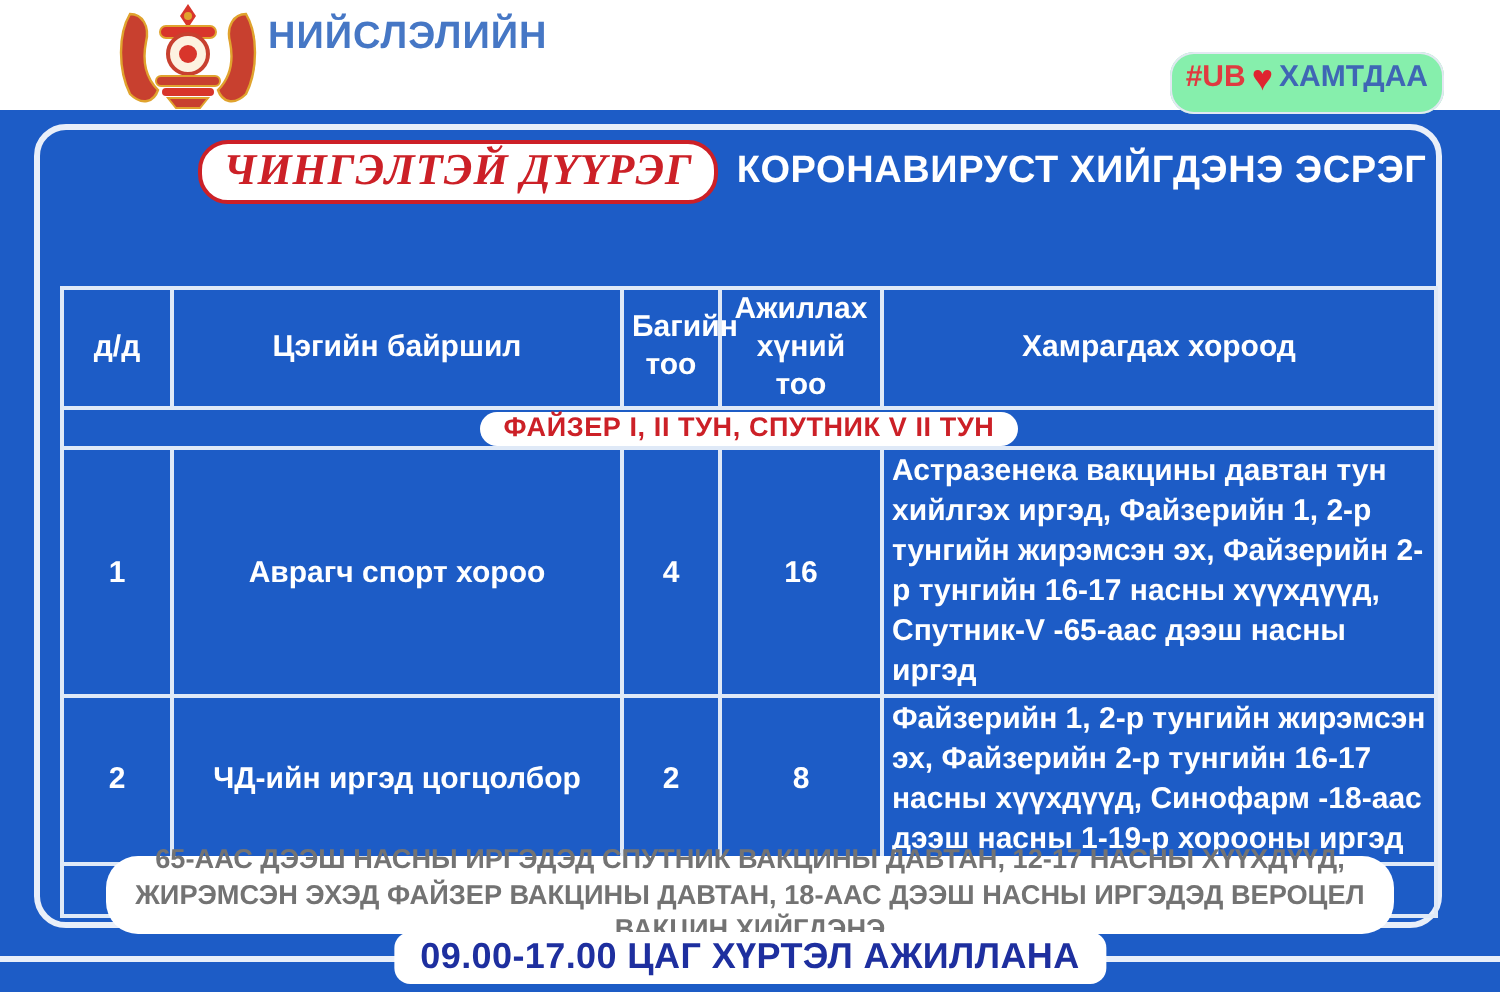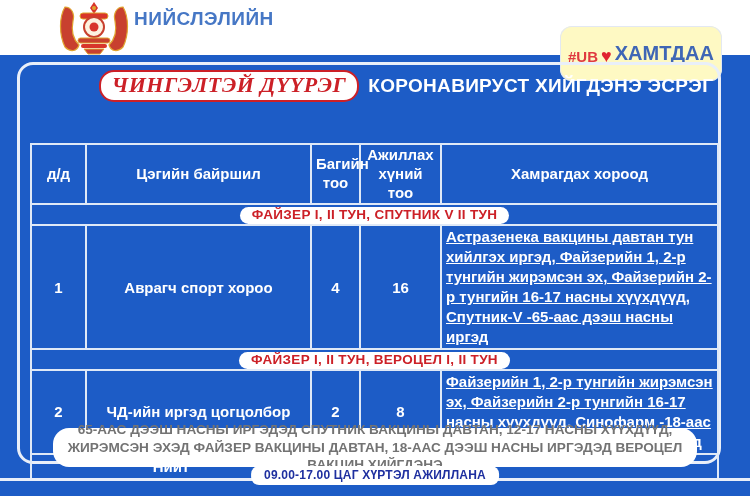--- a/index.html
+++ b/index.html
@@ -16,27 +16,27 @@
   .topband{
     position:absolute;left:0;top:0;width:750px;height:55px;
     background:#ffffff;
   }
   .logo{position:absolute;left:57px;top:1px;width:74px;height:54px;}
   .orgname{position:absolute;left:134px;top:9px;line-height:1.05;}
   .orgname .l1{font-size:19px;font-weight:bold;color:#4677c5;letter-spacing:.5px;}
   .orgname .l2{font-size:15.5px;font-weight:bold;color:#4677c5;letter-spacing:.4px;}
   .ubbadge{
     position:absolute;right:28px;top:26px;height:23px;
-    background:#fef9c3;border-radius:12px;
-    display:flex;align-items:flex-end;gap:2px;padding:16px 8px;
+    background:#86efac;border-radius:12px;
+    display:flex;align-items:flex-start;gap:2px;padding:4px 8px;
     box-shadow:0 0 0 1px #e3e8f2 inset;
   }
   .ubbadge .tag{color:#e03a40;font-weight:bold;font-size:15px;}
   .ubbadge .heart{color:#e02430;font-size:18px;line-height:1;margin:0 1px;}
-  .ubbadge .txt{color:#3f66b5;font-weight:bold;font-size:20px;}
+  .ubbadge .txt{color:#3f66b5;font-weight:bold;font-size:15px;}
   
   .frame{
     position:absolute;left:17px;top:62px;width:704px;height:402px;
     border:3px solid #e9eff9;border-radius:16px;
     box-sizing:border-box;
   }
   
   .titleblock{position:absolute;left:0;top:70px;width:750px;text-align:center;color:#fff;padding-left:31px;}
   .titlerow1{display:flex;justify-content:center;align-items:center;gap:9px;}
   .districtpill{
@@ -66,38 +66,38 @@
   .sectionpill{
     display:inline-block;background:#ffffff;border-radius:10px;
     color:#cc2027;font-weight:bold;font-size:13.5px;
     padding:0px 12px 1px 12px;letter-spacing:.3px;line-height:16px;
   }
   tr.r1{height:97px;} tr.r2{height:82px;}
   td.cnum{text-align:center;}
   td.cloc{text-align:center;padding-left:9px;}
   td.cdetail{
     text-align:left;font-size:14.5px;line-height:1.33;
-    padding:2px 5px;vertical-align:middle;text-decoration:underline;
+    padding:2px 5px;vertical-align:middle;
   }
   tr.total{height:26px;}
   tr.total td{text-align:center;}
   
   .notebox{
     position:absolute;left:53px;top:428px;width:644px;height:39px;
     background:#ffffff;border-radius:16px;
     display:flex;align-items:center;justify-content:center;
     color:#737373;font-weight:bold;font-size:13.6px;line-height:1.32;
     text-align:center;padding:0 10px;box-sizing:border-box;
   }
   
   .footline{position:absolute;left:0;top:478px;width:750px;height:3px;background:#e9eff9;}
   .footpill{
     position:absolute;left:50%;top:466px;transform:translateX(-50%);
     background:#ffffff;border-radius:8px;padding:2px 13px 3px 13px;
-    color:#1e2f9f;font-weight:bold;font-size:12px;white-space:nowrap;
+    color:#1e2f9f;font-weight:bold;font-size:18px;white-space:nowrap;
     letter-spacing:.2px;
   }
 </style>
 </head>
 <body>
 
 <div class="poster">
 
   <div class="topband">
     <svg class="logo" viewBox="0 0 74 54" xmlns="http://www.w3.org/2000/svg">
@@ -153,25 +153,20 @@
         <span class="sectionpill">ФАЙЗЕР I, II ТУН, СПУТНИК V II ТУН</span>
       </td>
     </tr>
     <tr class="r1">
       <td class="cnum">1</td>
       <td class="cloc">Аврагч спорт хороо</td>
       <td class="cnum">4</td>
       <td class="cnum">16</td>
       <td class="cdetail">Астразенека вакцины давтан тун хийлгэх иргэд, Файзерийн 1, 2-р тунгийн жирэмсэн эх, Файзерийн 2-р тунгийн 16-17 насны хүүхдүүд, Спутник-V -65-аас дээш насны иргэд</td>
     </tr>
-    <tr class="section">
-      <td colspan="5">
-        <span class="sectionpill">ФАЙЗЕР I, II ТУН, ВЕРОЦЕЛ I, II ТУН</span>
-      </td>
-    </tr>
     <tr class="r2">
       <td class="cnum">2</td>
       <td class="cloc">ЧД-ийн иргэд цогцолбор</td>
       <td class="cnum">2</td>
       <td class="cnum">8</td>
       <td class="cdetail">Файзерийн 1, 2-р тунгийн жирэмсэн эх,  Файзерийн 2-р тунгийн 16-17 насны хүүхдүүд, Синофарм -18-аас дээш насны 1-19-р хорооны иргэд</td>
     </tr>
     <tr class="total">
       <td colspan="2">Нийт</td>
       <td>6</td>

